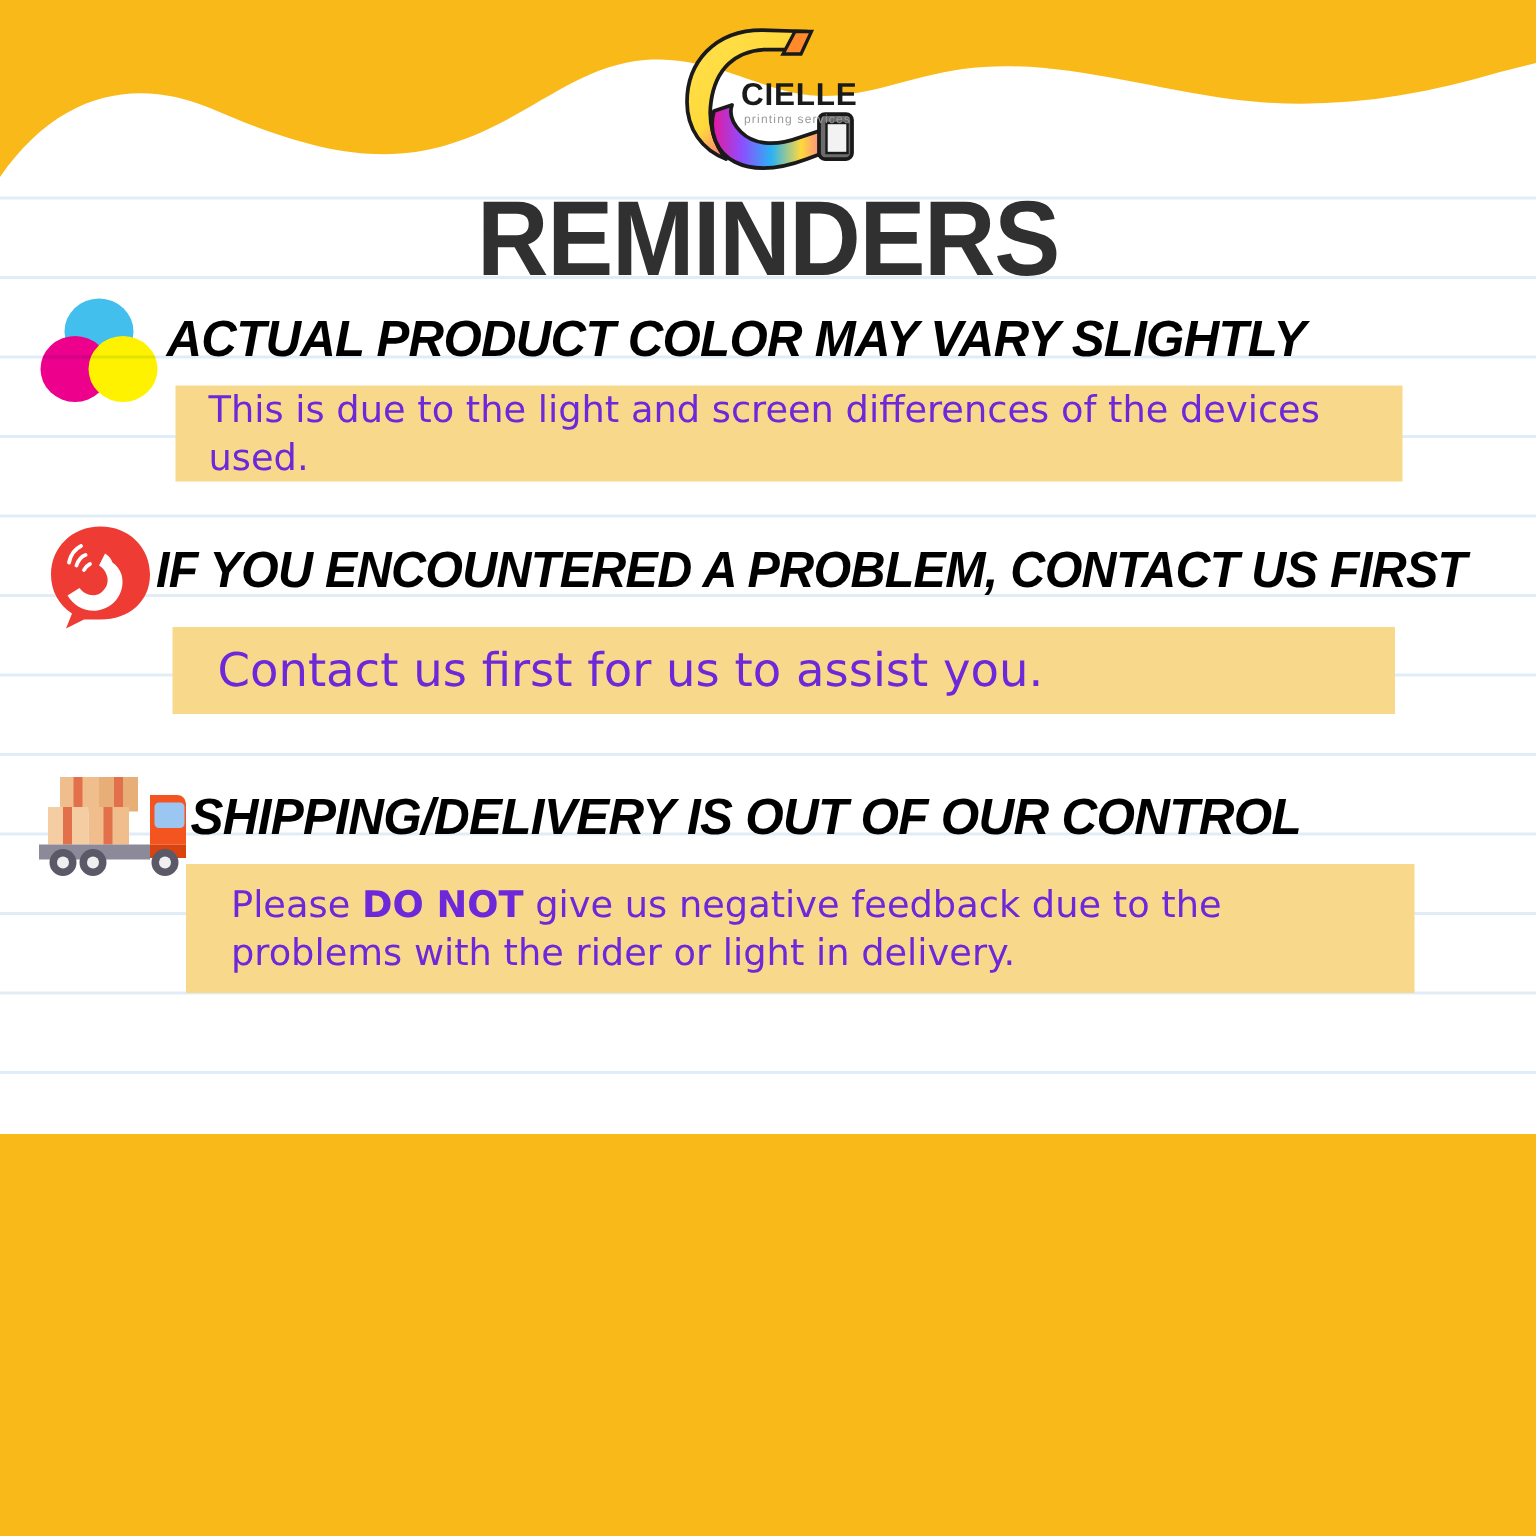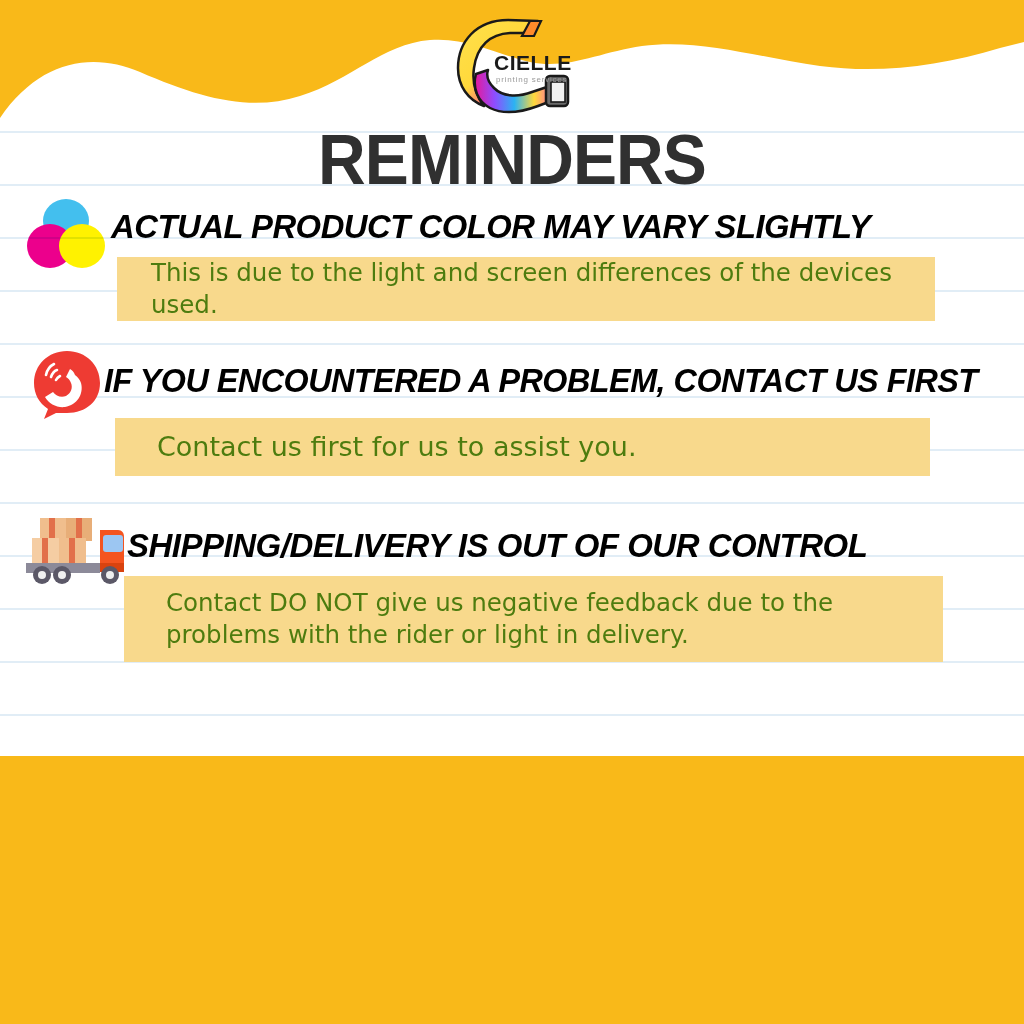--- a/index.html
+++ b/index.html
@@ -35,26 +35,26 @@
     font-weight:bold;font-style:italic;
     color:#000;white-space:nowrap;
     transform-origin:0 50%;
   }
   .hl{
     position:absolute;background:#F8D98C;
     display:flex;align-items:center;
     box-sizing:border-box;
   }
   .hl p{
-    margin:16px;
+    margin:4px;
     font-family:"DejaVu Sans",sans-serif;
-    color:#4d7c0f;
+    color:#6d28d9;
     line-height:1.32;
   }
-  .hl b{font-weight:normal;}
+  .hl b{font-weight:bold;}
 
   
   .callout{
     position:absolute;left:44px;top:712px;width:936px;height:134px;
     background:#F6CE68;border-radius:34px;
     display:flex;flex-direction:column;align-items:center;justify-content:center;
   }
   .callout-top{
     font-family:"Liberation Sans",sans-serif;
     font-weight:bold;font-size:26.5px;color:#000;
@@ -172,21 +172,21 @@
       <path d="M45,28 C44,25 42,23 40,22 L36,30 C38,31 40,33 41,36
                C43,41 41,46 36,49 C31,51 26,49 23,45 L15,50
                C19,57 27,61 35,60 C47,58 54,47 51,36 C50,33 48,30 45,28 Z" fill="#ffffff"></path>
       <path d="M24,17 C20,19 17,23 16,28" stroke="#ffffff" stroke-width="2.6" fill="none" stroke-linecap="round"></path>
       <path d="M27,23 C24,24 22,27 21,30" stroke="#ffffff" stroke-width="2.6" fill="none" stroke-linecap="round"></path>
       <path d="M30,29 C28,30 27,31 26,33" stroke="#ffffff" stroke-width="2.6" fill="none" stroke-linecap="round"></path>
     </svg>
   </div>
   <div class="rem-head" style="left:104px;top:361px;font-size:34px;letter-spacing:-0.5px;transform:scaleX(.95);">IF YOU ENCOUNTERED A PROBLEM, CONTACT US FIRST</div>
   <div class="hl" style="left:115px;top:418px;width:815px;height:58px;padding:0 26px;">
-    <p style="font-size:27px;">
+    <p style="font-size:31px;">
       <span>Contact us first for us to assist you.</span>
     </p>
   </div>
 
   <div class="rem-icon" style="left:22px;top:508px;width:106px;height:78px;">
     <svg viewBox="0 0 106 78" xmlns="http://www.w3.org/2000/svg">
 
       <rect x="18" y="10" width="26" height="23" fill="#F0BE8D"></rect>
       <rect x="44" y="10" width="26" height="23" fill="#E8AE78"></rect>
       <rect x="27" y="10" width="6" height="23" fill="#E2704A"></rect>
@@ -207,21 +207,21 @@
         <circle cx="20" cy="67" r="4" fill="#EFEFEF"></circle>
       <circle cx="40" cy="67" r="9" fill="#5B5867"></circle>
         <circle cx="40" cy="67" r="4" fill="#EFEFEF"></circle>
       <circle cx="88" cy="67" r="9" fill="#5B5867"></circle>
         <circle cx="88" cy="67" r="4" fill="#EFEFEF"></circle>
     </svg>
   </div>
   <div class="rem-head" style="left:127px;top:526px;font-size:34px;letter-spacing:-0.5px;transform:scaleX(.97);">SHIPPING/DELIVERY IS OUT OF OUR CONTROL</div>
   <div class="hl" style="left:124px;top:576px;width:819px;height:86px;padding:0 26px;">
     <p style="font-size:24.5px;">
-      <span>Contact </span><b>DO NOT</b><span> give us negative feedback due to the problems with the rider or light in delivery.</span>
+      <span>Please </span><b>DO NOT</b><span> give us negative feedback due to the problems with the rider or light in delivery.</span>
     </p>
   </div>
 
 
   <div class="footer-arc"></div>
 
   <div class="footer-collage">
     <svg viewBox="0 0 300 140" xmlns="http://www.w3.org/2000/svg">
 
       <g transform="rotate(-4 62 22)">

